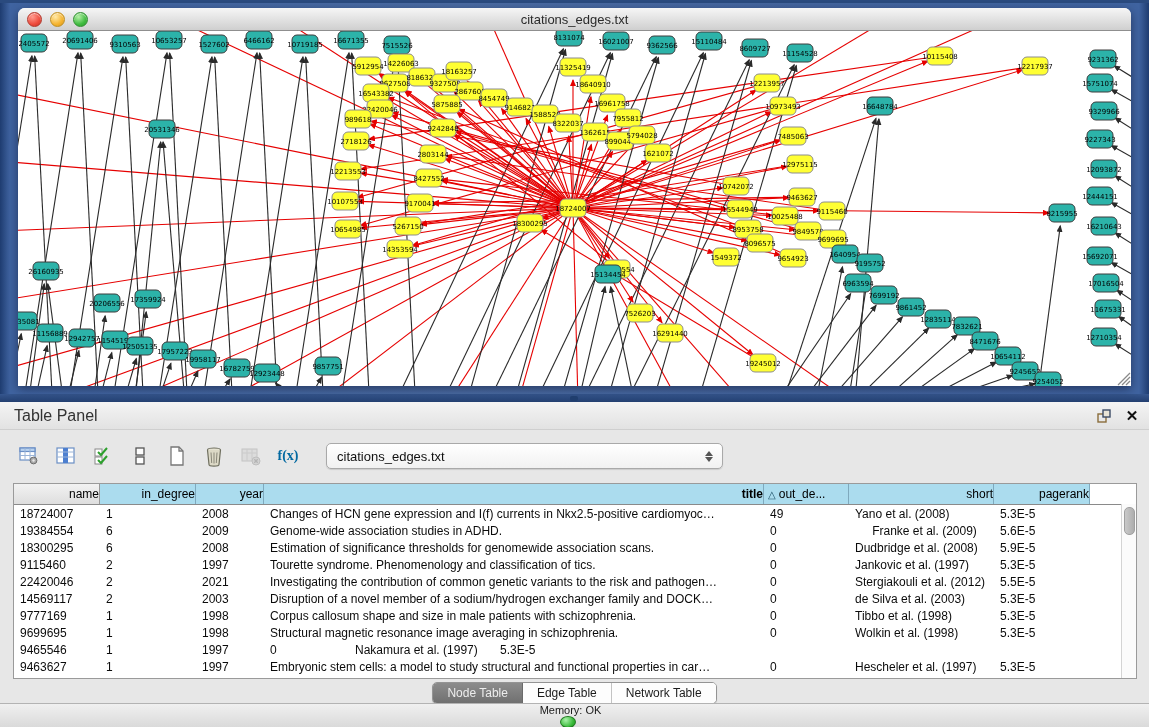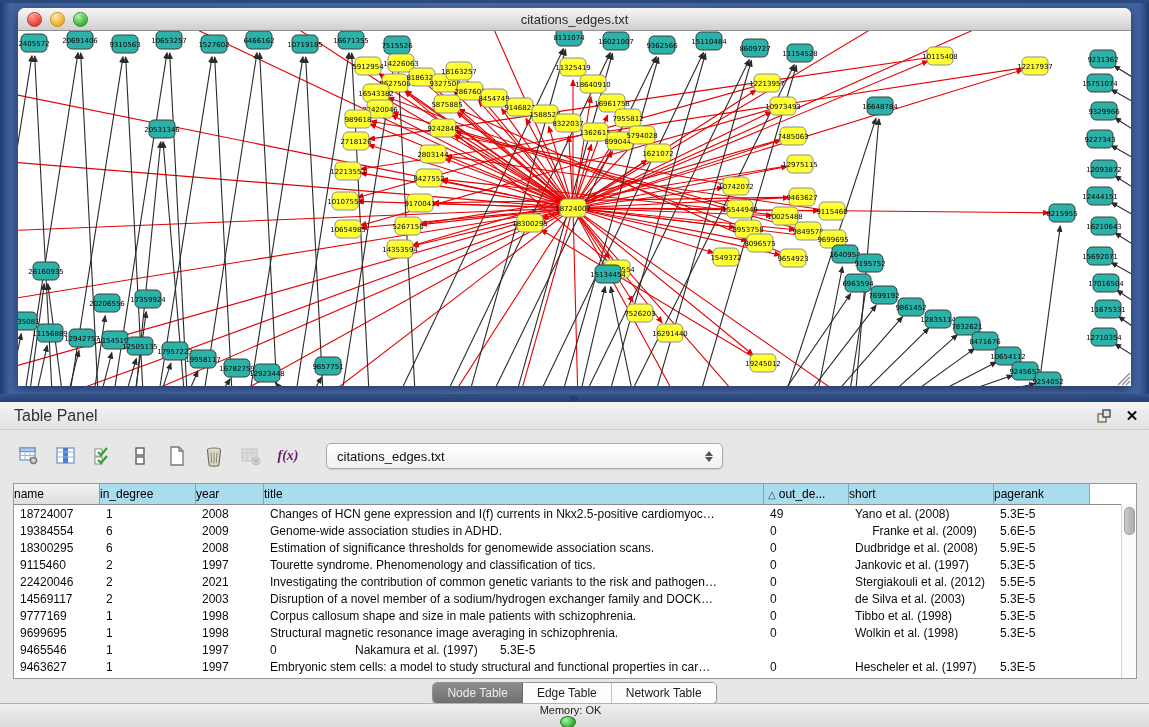--- a/index.html
+++ b/index.html
@@ -36,21 +36,21 @@
   #net-select{margin-left:14px;width:395px;height:24px;background:linear-gradient(#ffffff,#f1f1f1);
     border:1px solid #a9a9a9;border-radius:5px;display:flex;align-items:center;box-shadow:0 1px 1px rgba(0,0,0,.12);}
   #net-select .val{flex:1;font-size:13px;color:#111;padding-left:10px;}
   #net-select .arrows{width:18px;display:flex;flex-direction:column;align-items:center;gap:1px;padding-right:4px;}
   #net-select .arrows i{width:0;height:0;border-left:4px solid transparent;border-right:4px solid transparent;}
   #net-select .arrows .up{border-bottom:5px solid #555;}
   #net-select .arrows .down{border-top:5px solid #555;}
   
   #table-box{position:absolute;left:13px;top:81px;width:1122px;height:194px;background:#fff;border:1px solid #9a9a9a;overflow:hidden;}
   #header-row{display:flex;height:20px;border-bottom:1px solid #8a8a8a;}
-  .hcell{box-sizing:border-box;height:20px;font-size:12px;color:#000;display:flex;align-items:center;justify-content:flex-start;
+  .hcell{box-sizing:border-box;height:20px;font-size:12px;color:#000;display:flex;align-items:center;justify-content:flex-end;
     background:#abdcee;border-right:1px solid #7fa9bd;overflow:hidden;white-space:nowrap;}
   .hcell.gray{background:linear-gradient(#f2f2f2,#dedede);border-right:1px solid #9a9a9a;}
   .hcell.left{justify-content:flex-start;padding-left:4px;}
   .hcell .sort{color:#1d4f66;font-size:10px;margin-right:3px;}
   .hcell.filler{background:#fff;border-right:none;flex:1;}
   .trow{display:flex;height:17px;align-items:center;}
   .tcell{box-sizing:border-box;font-size:12px;color:#0b0b0b;padding-left:6px;overflow:hidden;white-space:nowrap;}
   #vscroll{position:absolute;right:0;top:20px;bottom:0;width:14px;background:#fbfbfb;border-left:1px solid #d4d4d4;}
   #vthumb{position:absolute;left:2px;top:3px;width:9px;height:26px;border-radius:5px;background:linear-gradient(90deg,#c9c9c9,#adadad);border:1px solid #9f9f9f;}
   
@@ -777,21 +777,21 @@
       <span class="tool-btn disabled">
         <svg width="22" height="22" viewBox="0 0 22 22">
           <rect x="2" y="4" width="15" height="12" fill="#cfcfcf" stroke="#9a9a9a"></rect>
           <line x1="2" y1="8" x2="17" y2="8" stroke="#aaa"></line>
             <line x1="7" y1="4" x2="7" y2="16" stroke="#aaa"></line>
             <line x1="12" y1="4" x2="12" y2="16" stroke="#aaa"></line>
           <circle cx="16" cy="16" r="4" fill="#bdbdbd" stroke="#8d8d8d"></circle>
           <path d="M14.3,14.3 l3.4,3.4 M17.7,14.3 l-3.4,3.4" stroke="#777" stroke-width="1.3"></path>
         </svg>
       </span>
-      <span class="tool-btn" style="font-family:'Liberation Serif',serif;font-style:italic;font-weight:bold;font-size:14px;color:#701a75;">f(x)</span>
+      <span class="tool-btn" style="font-family:'Liberation Serif',serif;font-weight:bold;font-size:14px;color:#0369a1;">f(x)</span>
 
       <div id="net-select">
         <span class="val">citations_edges.txt</span>
         <span class="arrows">
             <i class="up"></i>
             <i class="down"></i>
           </span>
       </div>
     </div>
 
@@ -799,21 +799,21 @@
       <div id="header-row">
           <div class="hcell gray" style="width: 86px;">
             <span>name</span>
           </div>
           <div class="hcell" style="width: 96px;">
             <span>in_degree</span>
           </div>
           <div class="hcell" style="width: 68px;">
             <span>year</span>
           </div>
-          <div class="hcell" style="width: 500px;">
+          <div class="hcell" style="width: 500px; font-weight: bold;">
             <span>title</span>
           </div>
           <div class="hcell left" style="width: 85px;">
             <span class="sort">△</span>
             <span>out_de...</span>
           </div>
           <div class="hcell" style="width: 145px;">
             <span>short</span>
           </div>
           <div class="hcell" style="width: 96px;">

